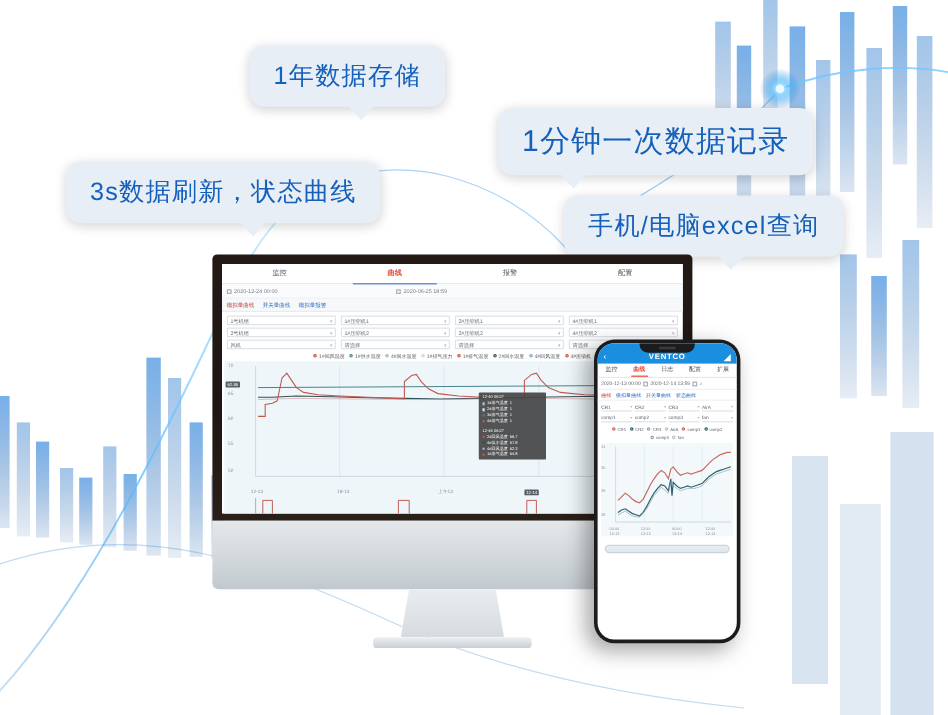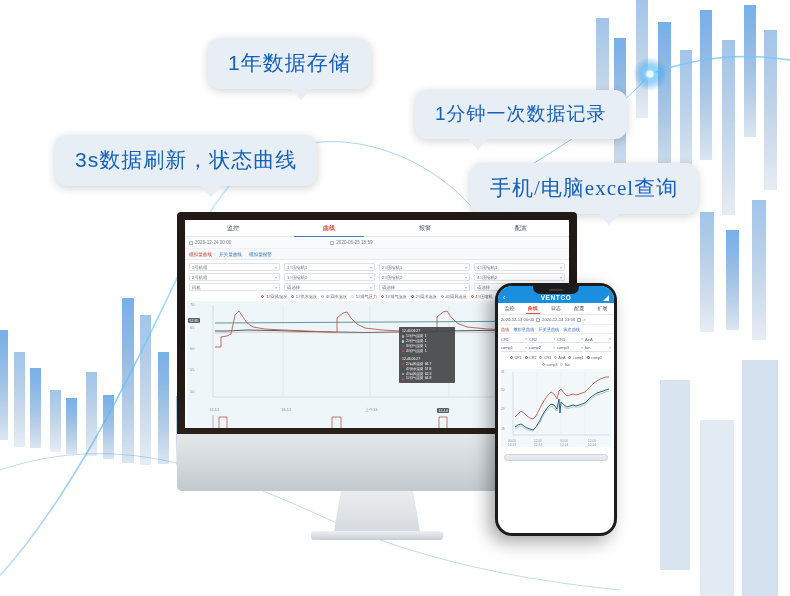--- a/index.html
+++ b/index.html
@@ -33,25 +33,25 @@
   }
   .bubble::after {
     content: ""; position: absolute; bottom: -11px;
     width: 0; height: 0;
     border-left: 11px solid transparent;
     border-right: 11px solid transparent;
     border-top: 12px solid #e8eef5;
   }
   #b1 { left: 208px; top: 38px; }
   #b1::after { left: 82px; }
-  #b2 { left: 415px; top: 90px; font-size: 19px; }
+  #b2 { left: 415px; top: 90px; font-size: 25px; }
   #b2::after { left: 52px; }
   #b3 { left: 55px; top: 135px; }
   #b3::after { left: 145px; }
-  #b4 { left: 470px; top: 163px; font-family: Liberation Serif, serif; }
+  #b4 { left: 470px; top: 163px; }
   #b4::after { left: 128px; }
 
   
   #monitor { position: absolute; left: 177px; top: 212px; width: 400px; }
   #mon-bezel {
     width: 400px; height: 222px;
     background: linear-gradient(180deg,#231a16 0%,#1d1512 55%,#2a201a 100%);
     border-radius: 4px 4px 0 0;
     padding: 8px 8px 6px 8px;
   }

